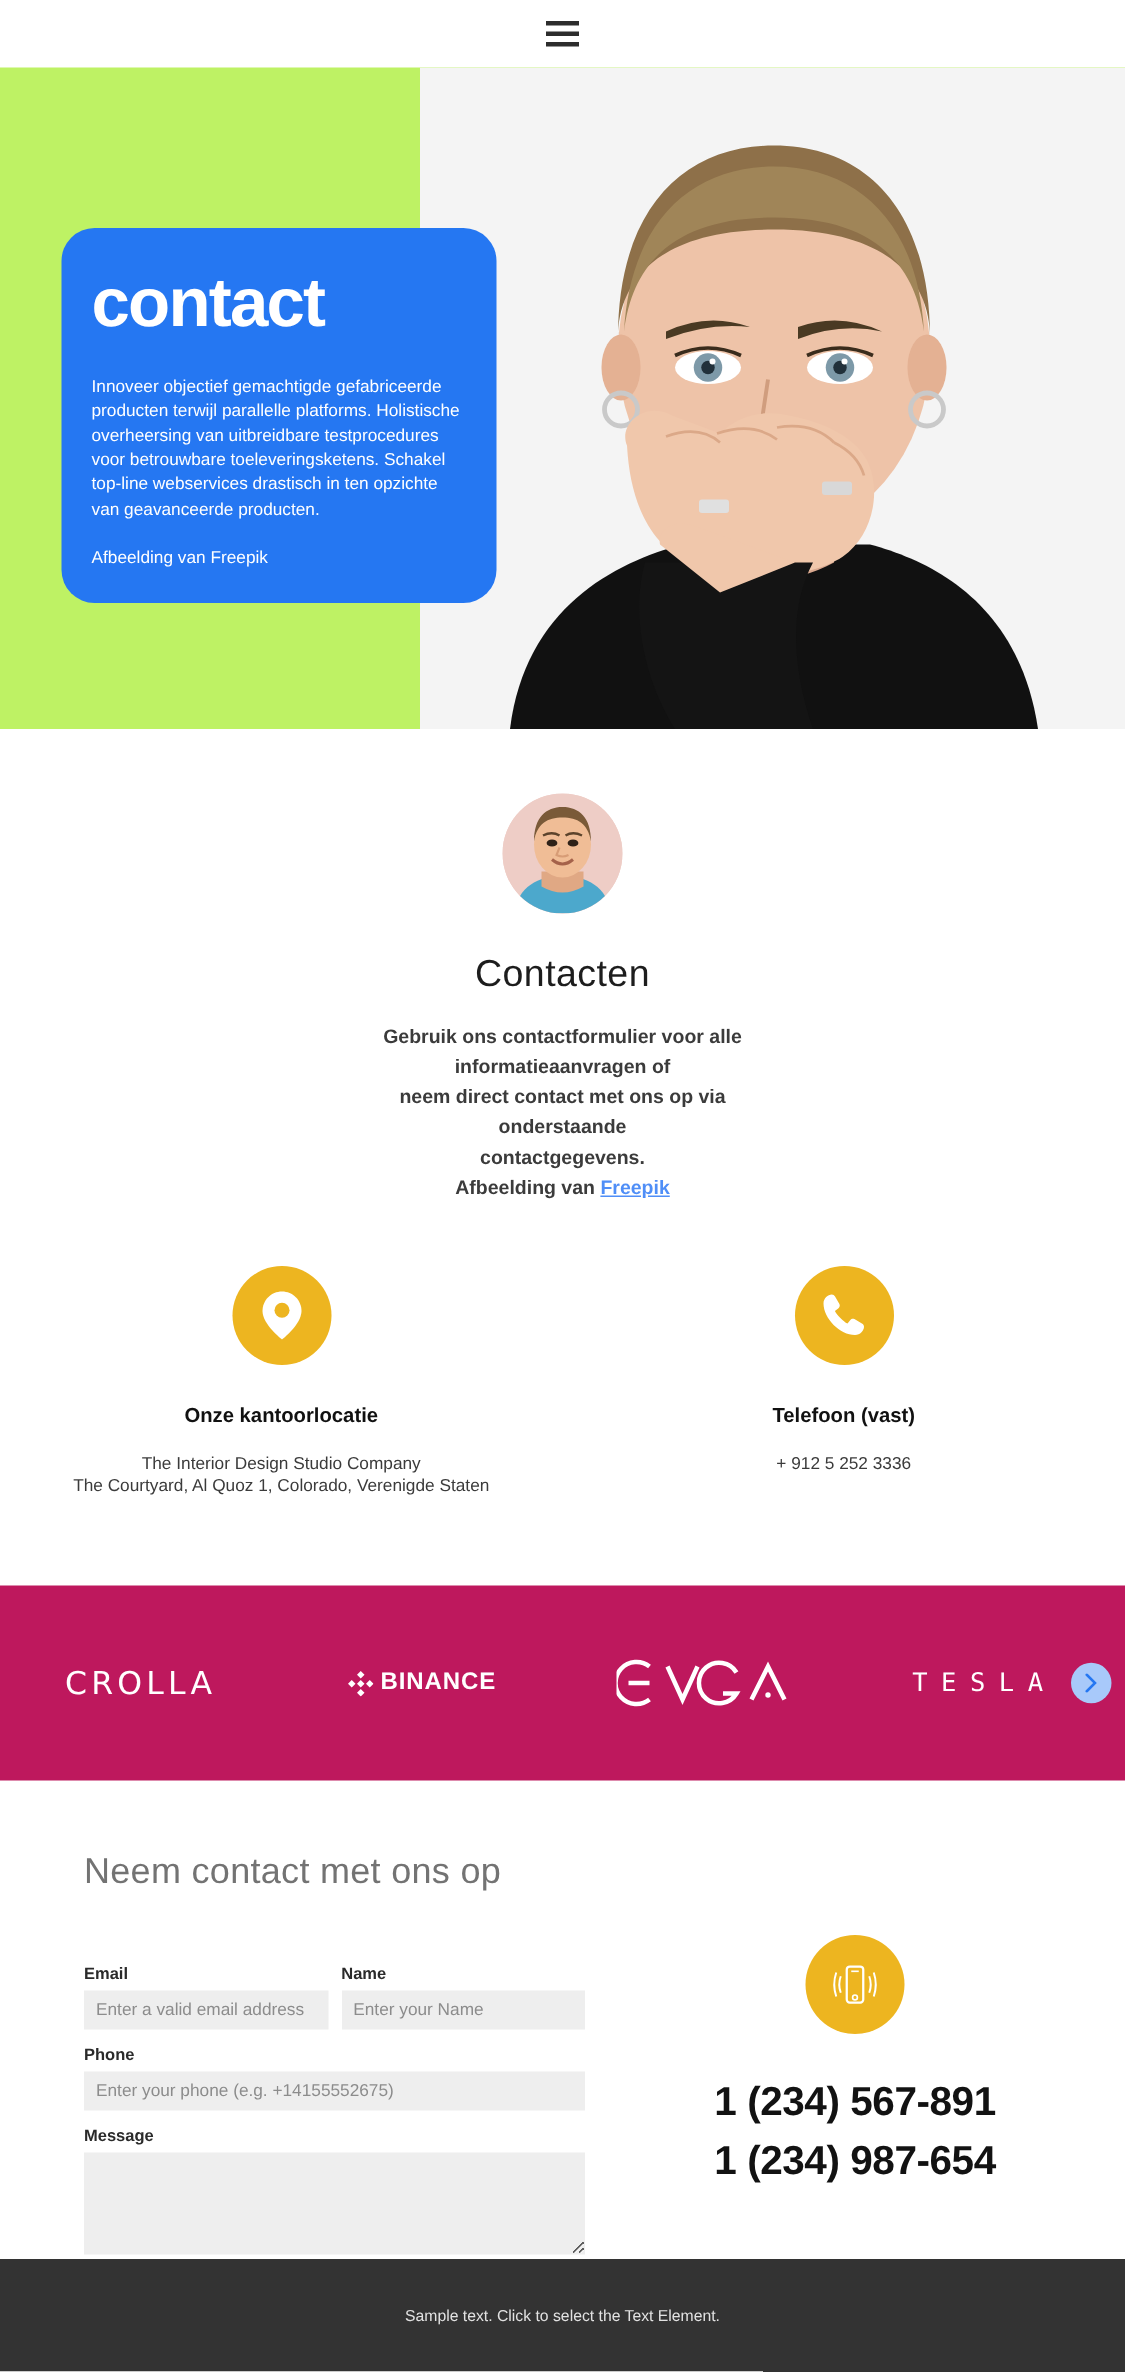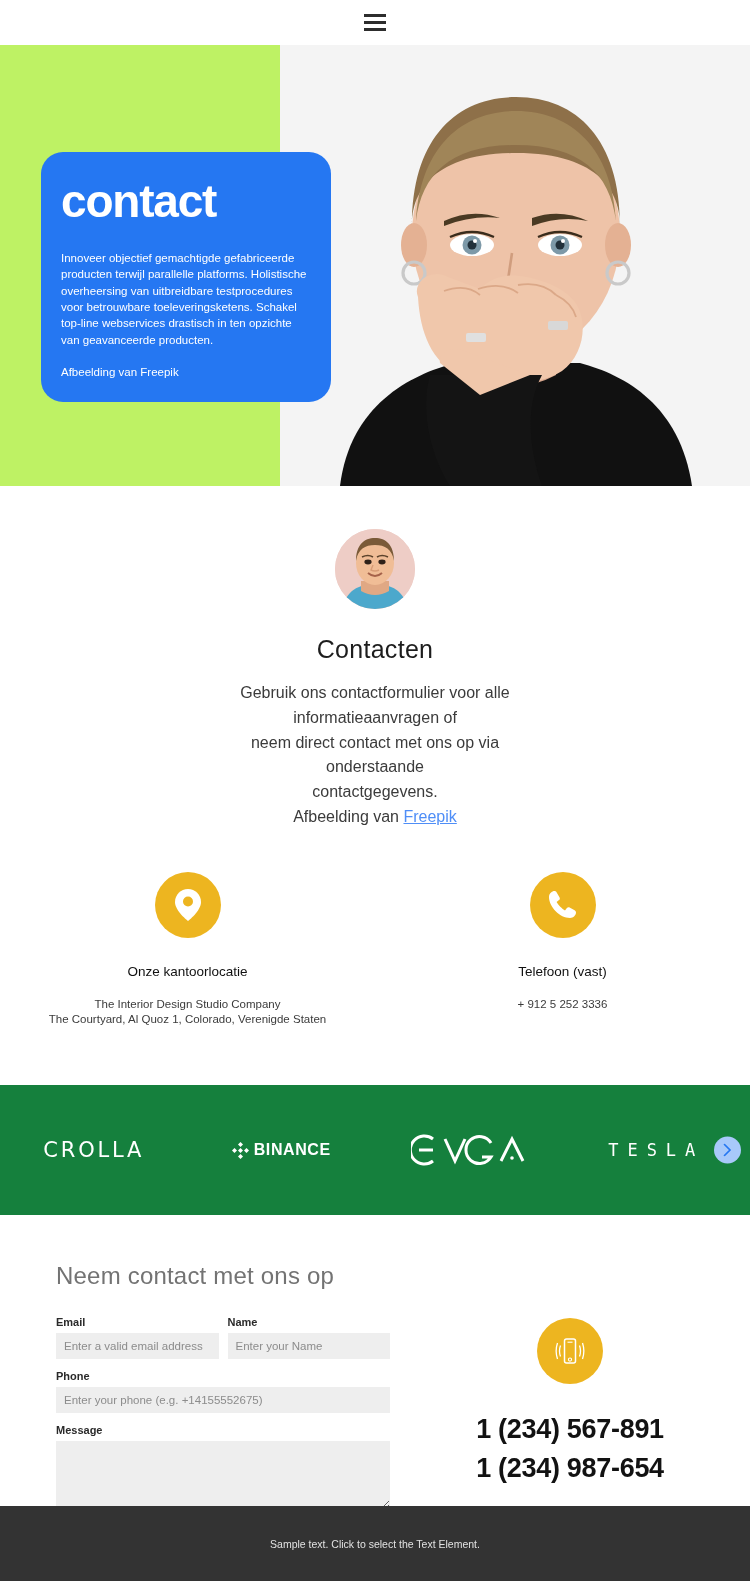--- a/index.html
+++ b/index.html
@@ -79,59 +79,60 @@
   }
   .avatar svg { display: block; }
   .contacts-title {
     font-size: 25px;
     font-weight: 400;
     color: #1d1d1d;
     letter-spacing: 0.3px;
     margin-bottom: 17px;
   }
   .contacts-desc {
-    font-size: 16px;
+    font-size: 13px;
     line-height: 1.55;
     color: #3b3b3b;
     width: 300px;
     margin: 0 auto;
+    font-weight: bold;
   }
   .contacts-desc .link { color: #4f8ef7; }
 
   
   .info-row {
     display: flex;
     padding: 42px 0 0 0;
     background: #ffffff;
   }
   .info-card { flex: 1; text-align: center; }
   .round-icon {
     width: 66px; height: 66px;
     border-radius: 50%;
     background: #edb520;
     margin: 0 auto 26px auto;
     display: flex; align-items: center; justify-content: center;
   }
   .info-heading {
     font-size: 13.5px;
-    font-weight: 400;
+    font-weight: 700;
     color: #111111;
     margin-bottom: 18px;
   }
   .info-line {
     font-size: 11.5px;
     line-height: 1.32;
     color: #3b3b3b;
   }
 
   
   .logos-band {
     margin-top: 58px;
     height: 130px;
-    background: #15803d;
+    background: #be185d;
     display: flex;
     align-items: center;
     position: relative;
   }
   .logo-slot {
     flex: 1;
     display: flex;
     align-items: center;
     justify-content: center;
     color: #ffffff;
@@ -181,21 +182,21 @@
   }
   .field-label {
     font-size: 11px;
     font-weight: 700;
     color: #2a2a2a;
     margin-bottom: 5px;
     display: block;
   }
   .field-row { display: flex; gap: 9px; }
   .field-group { margin-bottom: 11px; }
-  .field-group.half { flex: 1; }
+  .field-group.half { flex: 1; margin-top: 22px; }
   .txt-input {
     width: 100%;
     height: 26px;
     background: #eeeeee;
     border: none;
     font-size: 11.5px;
     color: #8c8c8c;
     padding: 0 8px;
     font-family: "Liberation Sans", sans-serif;
     outline: none;

